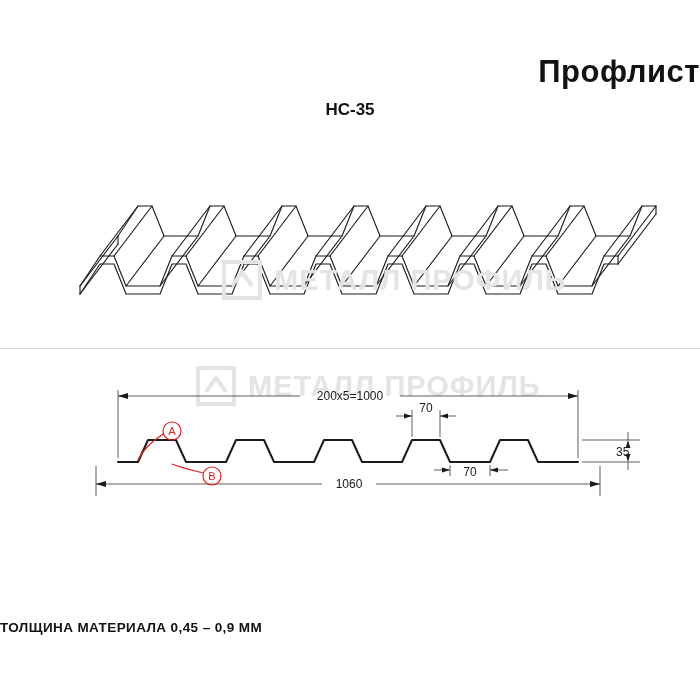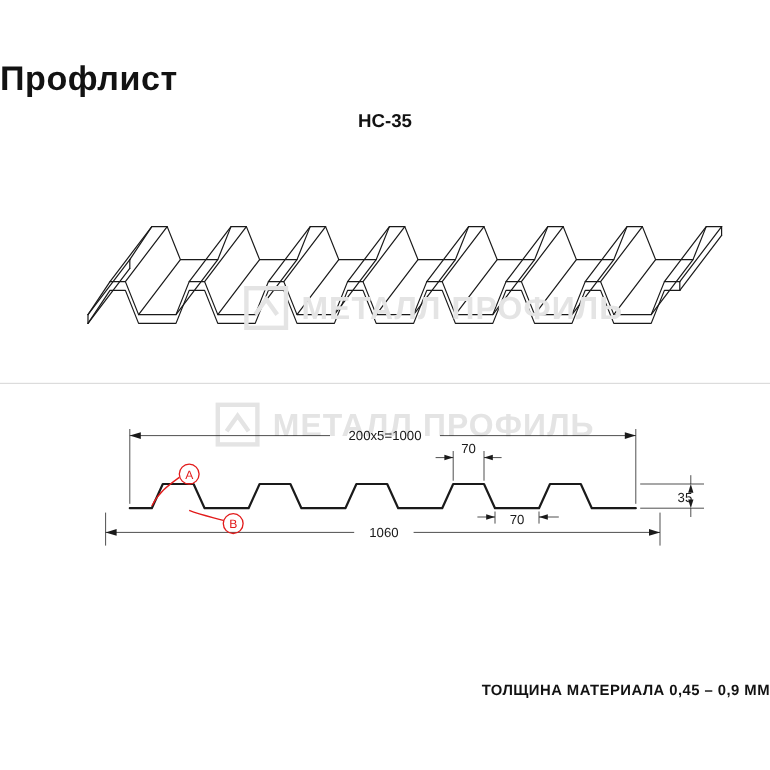--- a/index.html
+++ b/index.html
@@ -18,42 +18,42 @@
   .page {
     position: relative;
     width: 700px;
     height: 700px;
   }
   .title {
     position: absolute;
     top: 54px;
     left: 0;
     width: 700px;
-    text-align: left;
+    text-align: right;
     font-size: 31px;
     font-weight: bold;
     letter-spacing: 0.5px;
     color: #121212;
   }
   .subtitle {
     position: absolute;
     top: 100px;
     left: 0;
     width: 700px;
     text-align: center;
     font-size: 17px;
     font-weight: bold;
     color: #121212;
   }
   .footer-note {
     position: absolute;
     top: 620px;
     left: 0;
     width: 700px;
-    text-align: right;
+    text-align: left;
     font-size: 13.5px;
     font-weight: bold;
     letter-spacing: 0.4px;
     color: #121212;
   }
   .iso-wrap {
     position: absolute;
     top: 170px;
     left: 40px;
     width: 620px;

